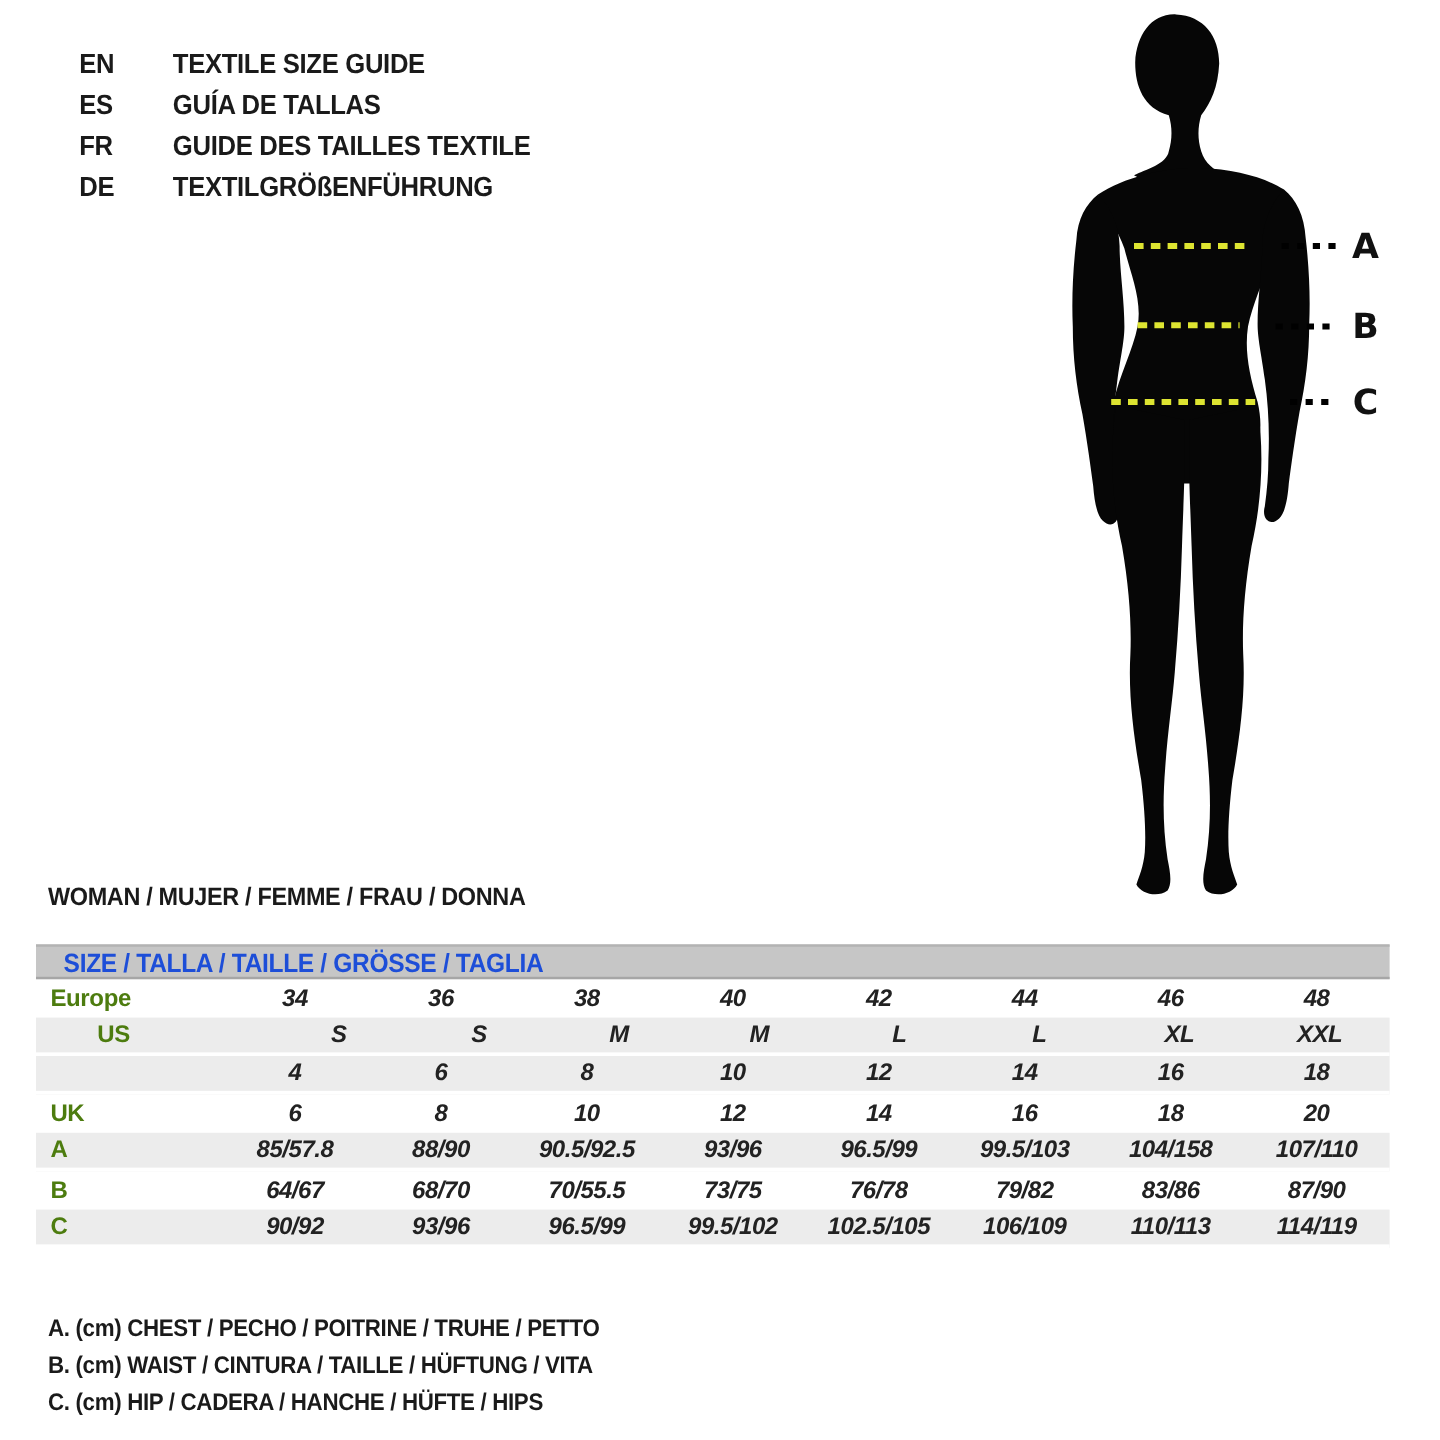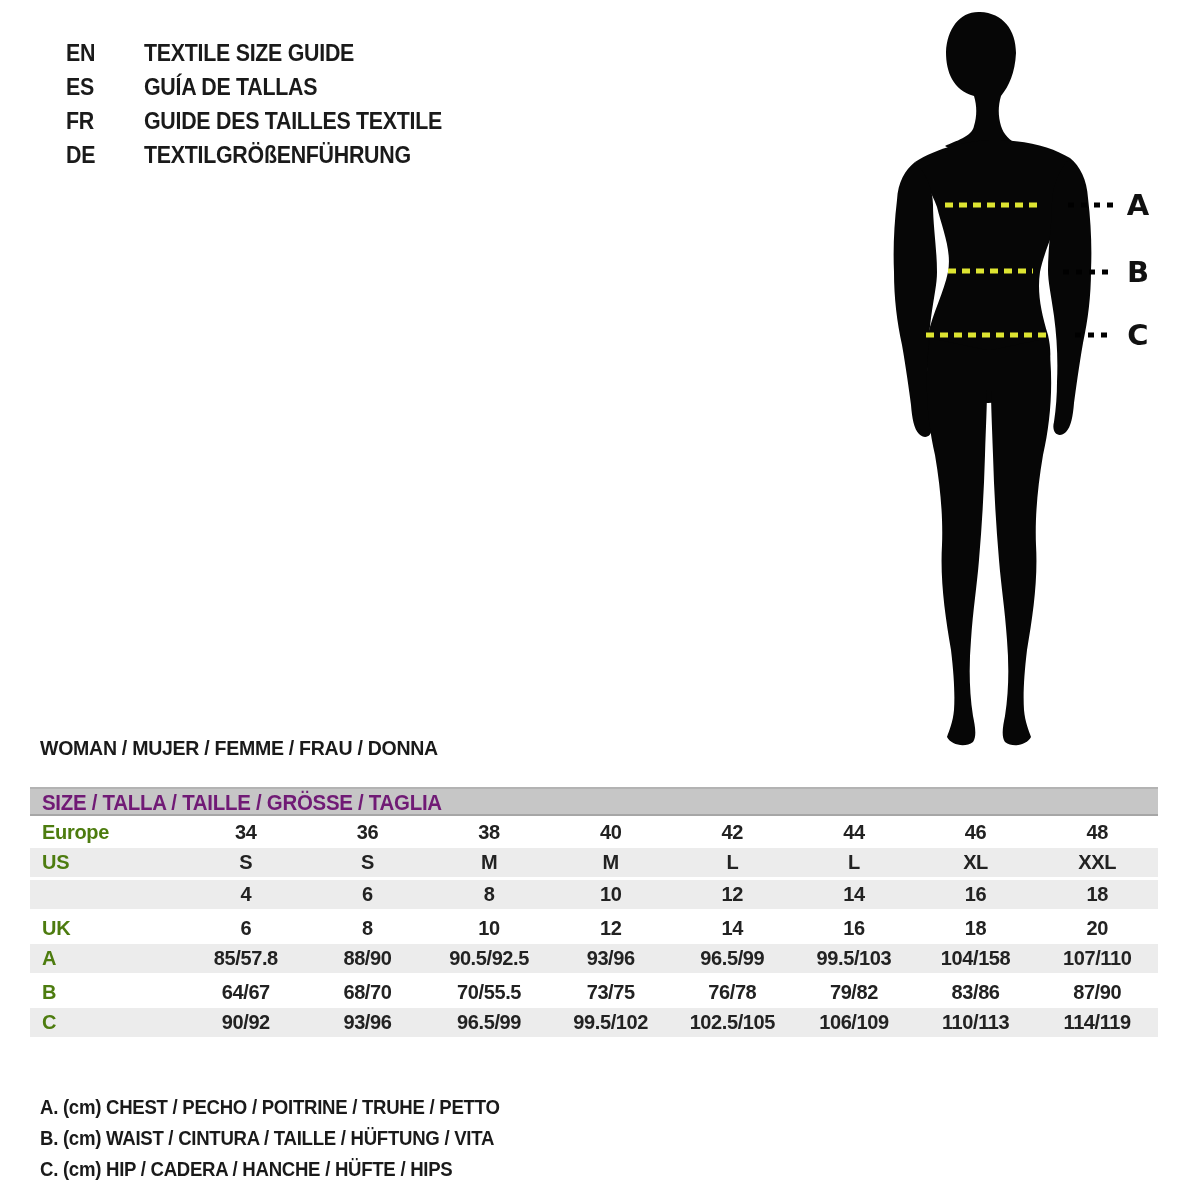--- a/index.html
+++ b/index.html
@@ -33,33 +33,33 @@
   .section-title{
     position:absolute;left:40px;top:736px;
     font-size:21px;font-weight:700;letter-spacing:-0.3px;white-space:nowrap;
     transform:scaleX(.93);transform-origin:left center;
   }
   
   .size-table{position:absolute;left:30px;top:787px;width:1128px;}
   .theader{
     height:29px;line-height:27px;box-sizing:border-box;
     border-top:2px solid #b3b3b3;border-bottom:2px solid #a6a6a6;
-    padding-left:12px;
-    font-size:22px;font-weight:700;color:#701a75;letter-spacing:-0.3px;
+    padding-left:23px;
+    font-size:22px;font-weight:700;color:#1d4ed8;letter-spacing:-0.3px;
   }
   .theader-inner{display:inline-block;transform:scaleX(.93);transform-origin:left center;}
   .trow{display:flex;height:32px;align-items:center;box-sizing:border-box;}
   .trow.shade{border-bottom:3px solid #ffffff;}
   .tlabel{
     width:155px;padding-left:12px;box-sizing:border-box;
     font-size:20px;font-weight:700;letter-spacing:-0.3px;color:#4d7c0f;
   }
   .tcell{
     flex:1;text-align:center;
-    font-size:20px;font-weight:700;letter-spacing:-0.4px;color:#222;
+    font-size:20px;font-weight:700;letter-spacing:-0.4px;color:#222;font-style:italic;
   }
   
   .legend{position:absolute;left:40px;top:1092px;}
   .legend-line{
     height:31px;line-height:31px;
     font-size:20px;font-weight:700;letter-spacing:-0.3px;white-space:nowrap;
     transform:scaleX(.93);transform-origin:left center;
   }
 </style>
 </head>
@@ -156,21 +156,21 @@
           <span class="tlabel">Europe</span>
           <span class="tcell">34</span>
           <span class="tcell">36</span>
           <span class="tcell">38</span>
           <span class="tcell">40</span>
           <span class="tcell">42</span>
           <span class="tcell">44</span>
           <span class="tcell">46</span>
           <span class="tcell">48</span>
         </div>
-        <div class="trow shade" style="background: rgb(236, 236, 236);">
+        <div class="trow shade" style="background: rgb(236, 236, 236); padding-left: 39px;">
           <span class="tlabel">US</span>
           <span class="tcell">S</span>
           <span class="tcell">S</span>
           <span class="tcell">M</span>
           <span class="tcell">M</span>
           <span class="tcell">L</span>
           <span class="tcell">L</span>
           <span class="tcell">XL</span>
           <span class="tcell">XXL</span>
         </div>

